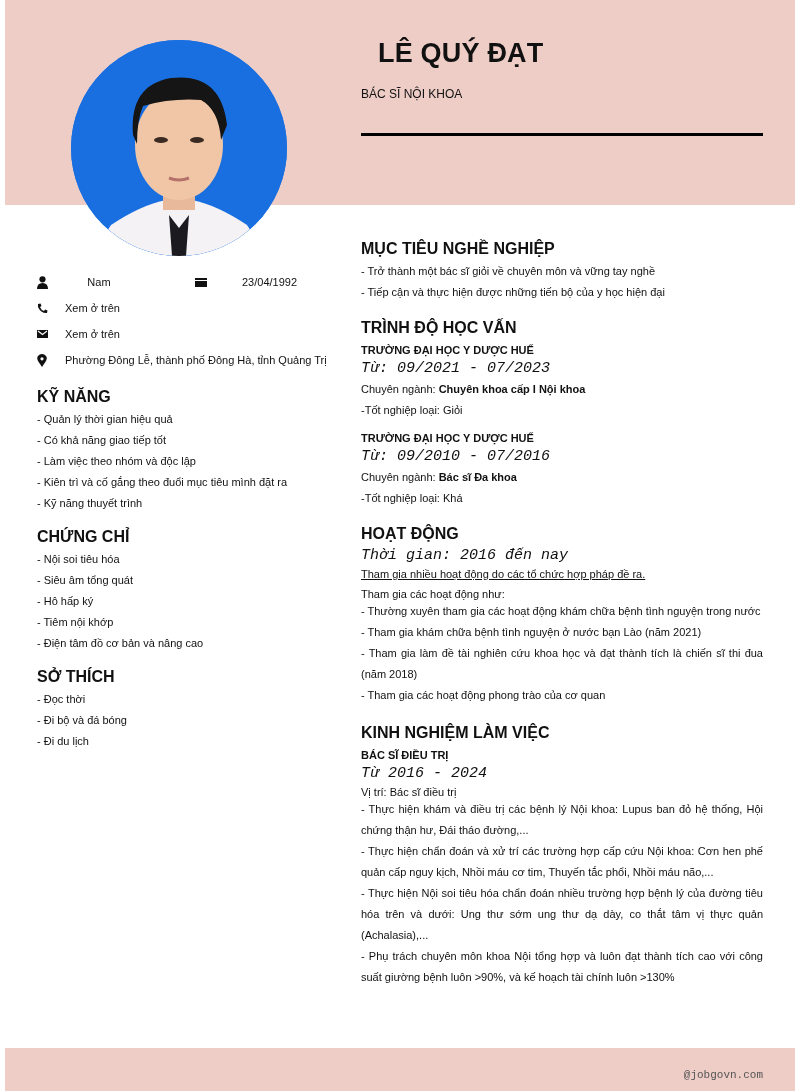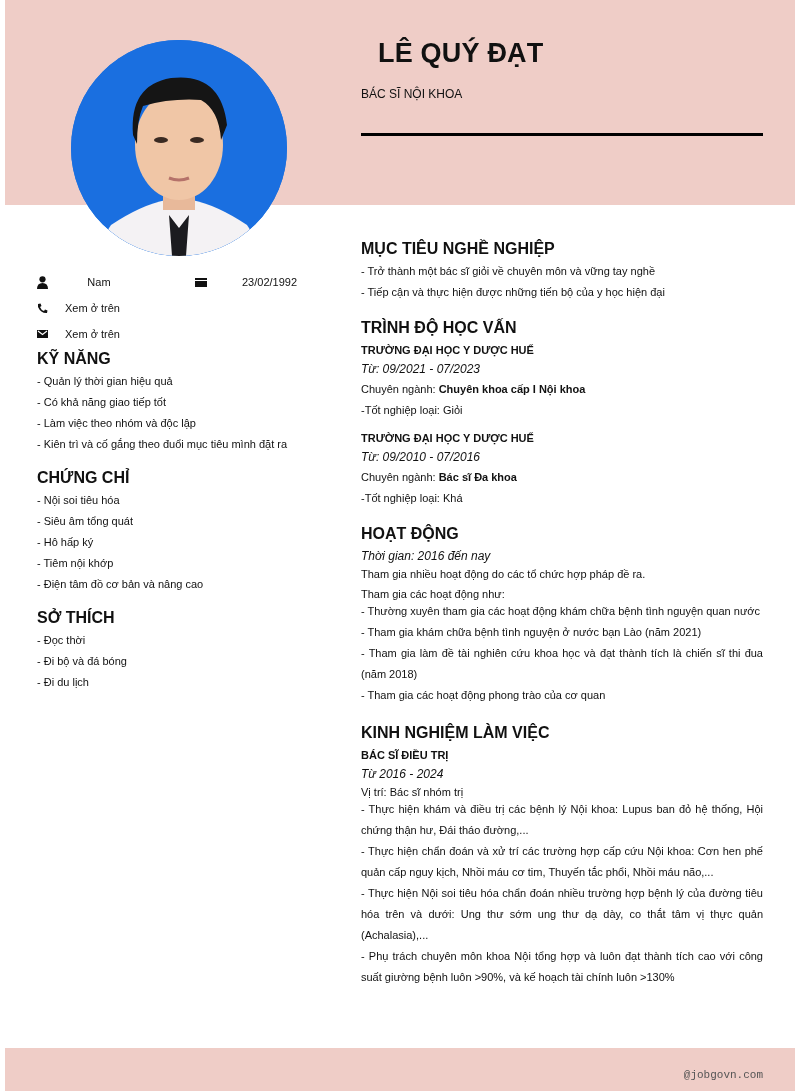--- a/index.html
+++ b/index.html
@@ -21,21 +21,21 @@
   .info-row.double .info-text { flex:0 0 85px; }
   .info-row.double .info-icon2 { width:25px; flex:0 0 25px; height:20px; display:flex; align-items:center; }
   .sec-title { font-size:16px; font-weight:bold; margin:0 0 6px 0; }
   .list-item { font-size:11px; line-height:14px; margin-bottom:7px; }
 
   .right { position:absolute; left:361px; top:240px; width:402px; }
   .r-title { font-size:16px; font-weight:bold; margin:0 0 6px 0; }
   .r-line { font-size:11px; line-height:14px; margin-bottom:7px; }
   .r-just { font-size:11px; line-height:21px; text-align:justify; }
   .r-sub { font-size:11px; font-weight:bold; line-height:14px; margin-bottom:5px; }
-  .r-italic { font-size:12px; font-style:italic; line-height:14px; margin-bottom:6px; }
+  .r-italic { font-size:15px; font-style:italic; line-height:14px; margin-bottom:6px;font-family:Liberation Mono, monospace; }
   .r-block { margin-bottom:10px; }
   b.strong { font-weight:bold; }
 </style>
 </head>
 <body>
 
 <div class="header-band"></div>
 
 <div class="photo">
   <svg width="216" height="216" viewBox="0 0 216 216">
@@ -63,46 +63,56 @@
           <path d="M0 13 Q0 7 5.5 7 Q11 7 11 13 Z" fill="#111"></path>
         </svg>
     </span>
     <span class="info-text">Nam</span>
     <span class="info-icon2">
       <svg width="12" height="9" viewBox="0 0 12 9">
           <rect x="0" y="0" width="12" height="9" fill="#111"></rect>
           <rect x="0" y="2" width="12" height="1" fill="#fff"></rect>
         </svg>
     </span>
-    <span class="info-text">23/02/1992</span>
+    <span class="info-text">23/04/1992</span>
   </div>
   <div class="info-row">
     <span class="info-icon">
       <svg width="11" height="11" viewBox="0 0 11 11">
           <path d="M1 1 L3.5 0.5 L4.5 3 L3 4 Q4 7 7 8 L8 6.5 L10.5 7.5 L10 10 Q4 10.5 1 4 Z" fill="#111"></path>
         </svg>
     </span>
     <span class="info-text">Xem ở trên</span>
   </div>
   <div class="info-row">
     <span class="info-icon">
       <svg width="11" height="8" viewBox="0 0 11 8">
           <rect width="11" height="8" fill="#111"></rect>
           <path d="M1 1 L5.5 4.5 L10 1" stroke="#fff" stroke-width="1.1" fill="none"></path>
         </svg>
     </span>
     <span class="info-text">Xem ở trên</span>
   </div>
+  <div class="info-row" style="margin-bottom:18px;">
+    <span class="info-icon">
+      <svg width="10" height="13" viewBox="0 0 10 13">
+          <path d="M5 13 L1 7 Q-1 3 2 1 Q5 -1 8 1 Q11 3 9 7 Z" fill="#111"></path>
+          <circle cx="5" cy="4.8" r="1.6" fill="#fff"></circle>
+        </svg>
+    </span>
+    <span class="info-text">Phường Đông Lễ, thành phố Đông Hà, tỉnh Quảng Trị</span>
+  </div>
 
   <div style="margin-bottom:18px;">
     <div class="sec-title">KỸ NĂNG</div>
     <div class="list-item">- Quản lý thời gian hiệu quả</div>
     <div class="list-item">- Có khả năng giao tiếp tốt</div>
     <div class="list-item">- Làm việc theo nhóm và độc lập</div>
     <div class="list-item">- Kiên trì và cố gắng theo đuổi mục tiêu mình đặt ra</div>
+    <div class="list-item">- Kỹ năng thuyết trình</div>
   </div>
 
   <div style="margin-bottom:18px;">
     <div class="sec-title">CHỨNG CHỈ</div>
     <div class="list-item">- Nội soi tiêu hóa</div>
     <div class="list-item">- Siêu âm tổng quát</div>
     <div class="list-item">- Hô hấp ký</div>
     <div class="list-item">- Tiêm nội khớp</div>
     <div class="list-item">- Điện tâm đồ cơ bản và nâng cao</div>
   </div>
@@ -134,33 +144,33 @@
       <div class="r-sub">TRƯỜNG ĐẠI HỌC Y DƯỢC HUẾ</div>
       <div class="r-italic">Từ: 09/2010 - 07/2016</div>
       <div class="r-line"><span>Chuyên ngành: </span><b class="strong">Bác sĩ Đa khoa</b></div>
       <div class="r-line">-Tốt nghiệp loại: Khá</div>
     </div>
   </div>
 
   <div class="r-block" style="margin-bottom:18px;">
     <div class="r-title">HOẠT ĐỘNG</div>
     <div class="r-italic" style="margin-bottom:4px;">Thời gian: 2016 đến nay</div>
-    <div class="r-line" style="margin-bottom:6px;">Tham gia nhiều hoạt động do các tổ chức hợp pháp đề ra.</div>
+    <div class="r-line" style="margin-bottom:6px;text-decoration:underline;">Tham gia nhiều hoạt động do các tổ chức hợp pháp đề ra.</div>
     <div class="r-line" style="margin-bottom:0;">Tham gia các hoạt động như:</div>
-    <div class="r-just">- Thường xuyên tham gia các hoạt động khám chữa bệnh tình nguyện quan nước</div>
+    <div class="r-just">- Thường xuyên tham gia các hoạt động khám chữa bệnh tình nguyện trong nước</div>
     <div class="r-just">- Tham gia khám chữa bệnh tình nguyện ở nước bạn Lào (năm 2021)</div>
     <div class="r-just">- Tham gia làm đề tài nghiên cứu khoa học và đạt thành tích là chiến sĩ thi đua (năm 2018)</div>
     <div class="r-just">- Tham gia các hoạt động phong trào của cơ quan</div>
   </div>
 
   <div class="r-block">
     <div class="r-title">KINH NGHIỆM LÀM VIỆC</div>
     <div class="r-sub">BÁC SĨ ĐIỀU TRỊ</div>
     <div class="r-italic" style="margin-bottom:4px;">Từ 2016 - 2024</div>
-    <div class="r-line" style="margin-bottom:0;">Vị trí: Bác sĩ nhóm trị</div>
+    <div class="r-line" style="margin-bottom:0;">Vị trí: Bác sĩ điều trị</div>
     <div class="r-just">- Thực hiện khám và điều trị các bệnh lý Nội khoa: Lupus ban đỏ hệ thống, Hội chứng thận hư, Đái tháo đường,...</div>
     <div class="r-just">- Thực hiện chẩn đoán và xử trí các trường hợp cấp cứu Nội khoa: Cơn hen phế quản cấp nguy kịch, Nhồi máu cơ tim, Thuyến tắc phổi, Nhồi máu não,...</div>
     <div class="r-just">- Thực hiện Nội soi tiêu hóa chẩn đoán nhiều trường hợp bệnh lý của đường tiêu hóa trên và dưới: Ung thư sớm ung thư dạ dày, co thắt tâm vị thực quản (Achalasia),...</div>
     <div class="r-just">- Phụ trách chuyên môn khoa Nội tổng hợp và luôn đạt thành tích cao với công suất giường bệnh luôn &gt;90%, và kế hoạch tài chính luôn &gt;130%</div>
   </div>
 </div>
 
 <div class="footer-band"></div>
 <div class="footer-text">@jobgovn.com</div>
 

